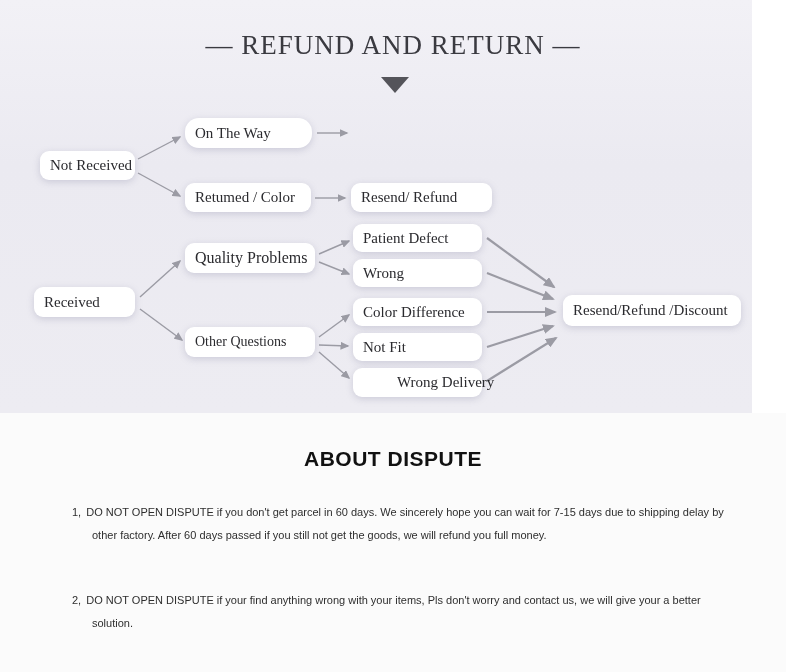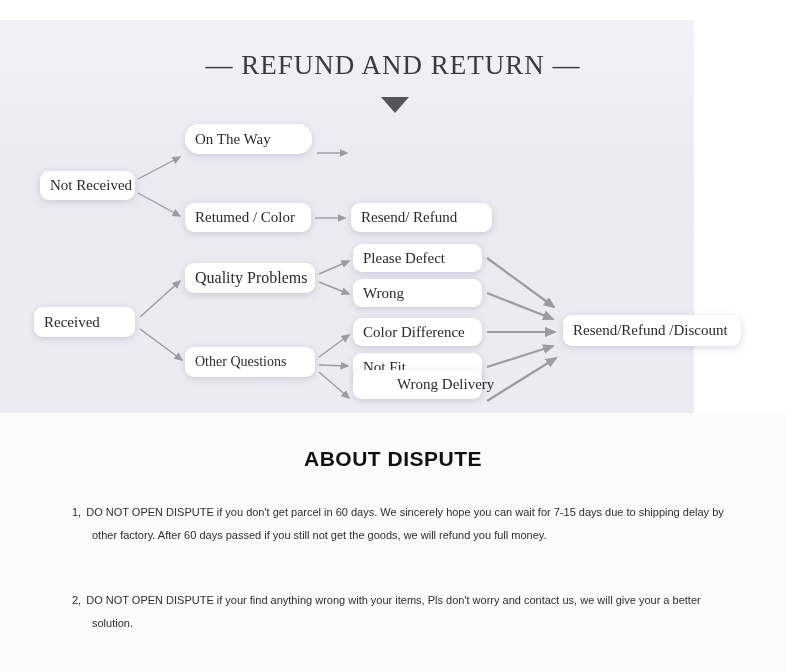--- a/index.html
+++ b/index.html
@@ -5,23 +5,22 @@
   :root{
     --flow-bg:#ebeaf1; --dispute-bg:#fbfbfb; --node-bg:#ffffff;
     --arrow:#9b9ba4; --title-text:#3a3a40; --node-text:#2a2a2e; --body-text:#2e2e2e;
   }
   *{box-sizing:border-box; margin:0; padding:0;}
   body{background:#ffffff; font-family:"Liberation Sans","DejaVu Sans",sans-serif;}
   .canvas{position:relative; width:786px; height:672px; overflow:hidden; background:#ffffff;}
 
   
   .flow-section{
-    position:absolute; left:0; top:0; width:694px; height:413px;
+    position:absolute; left:0; top:0; width:752px; height:413px;
     background:linear-gradient(180deg,#f2f1f6 0%, var(--flow-bg) 40%, #edecf2 100%);
-    margin-top:20px;
   }
   .flow-title{
     position:absolute; left:0; top:30px; width:786px;
     text-align:center;
     font-family:"Liberation Serif","DejaVu Serif",serif;
     font-size:27px; letter-spacing:1px; color:var(--title-text); font-weight:500;
     white-space:nowrap;
   }
   .down-triangle{
     position:absolute; left:381px; top:77px;
@@ -42,32 +41,32 @@
     border-radius:9px;
     box-shadow:0 2px 7px rgba(120,120,150,0.28);
     color:var(--node-text);
     font-family:"Liberation Serif","DejaVu Serif",serif;
     font-size:15px;
     display:flex; align-items:center;
     padding:0 10px;
     white-space:nowrap;
   }
   .n-not-received{left:40px;  top:151px; width:95px;  height:29px;}
-  .n-on-the-way{left:185px;  top:104px; width:127px; height:30px;border-radius:14px;}
+  .n-on-the-way{left:185px;  top:118px; width:127px; height:30px;border-radius:14px;}
   .n-please-wait{left:353px; top:119px; width:186px; height:30px;}
   .n-returned-lost{left:185px; top:183px; width:126px; height:29px;}
   .n-resend-refund{left:351px; top:183px; width:141px; height:29px;}
   .n-quality-problems{left:185px; top:243px; width:130px; height:30px; font-size:16px;}
   .n-quality-defect{left:353px; top:224px; width:129px; height:28px;}
   .n-damage{left:353px; top:259px; width:129px; height:28px;}
   .n-received{left:34px; top:287px; width:101px; height:30px;border-radius:9px;}
   .n-color-difference{left:353px; top:298px; width:129px; height:28px;}
   .n-other-questions{left:185px; top:327px; width:130px; height:30px; font-size:14px;}
   .n-not-fit{left:353px; top:333px; width:129px; height:28px;}
-  .n-wrong-delivery{left:353px; top:350px; width:129px; height:29px;padding-left:44px;}
+  .n-wrong-delivery{left:353px; top:368px; width:129px; height:29px;padding-left:44px;}
   .n-resend-discount{left:563px; top:295px; width:178px; height:31px;}
 
   
   .dispute-section{
     position:absolute; left:0; top:413px; width:786px; height:259px;
     background:var(--dispute-bg);
   }
   .dispute-title{
     margin-top:34px;
     text-align:center;
@@ -121,21 +120,21 @@
       <line class="arrow thick" x1="487" y1="312" x2="555" y2="312" marker-end="url(#ahb)"></line>
       <line class="arrow thick" x1="487" y1="347" x2="553" y2="326" marker-end="url(#ahb)"></line>
       <line class="arrow thick" x1="487" y1="381" x2="556" y2="338" marker-end="url(#ahb)"></line>
     </svg>
 
     <div class="node n-not-received">Not Received</div>
     <div class="node n-on-the-way">On The Way</div>
     <div class="node n-returned-lost">Retumed / Color</div>
     <div class="node n-resend-refund">Resend/ Refund</div>
     <div class="node n-quality-problems">Quality Problems</div>
-    <div class="node n-quality-defect">Please Defect</div>
+    <div class="node n-quality-defect">Patient Defect</div>
     <div class="node n-damage">Wrong</div>
     <div class="node n-received">Received</div>
     <div class="node n-color-difference">Color Difference</div>
     <div class="node n-other-questions">Other Questions</div>
     <div class="node n-not-fit">Not Fit</div>
     <div class="node n-wrong-delivery">Wrong Delivery</div>
     <div class="node n-resend-discount">Resend/Refund /Discount</div>
   </div>
 
   <div class="dispute-section">

